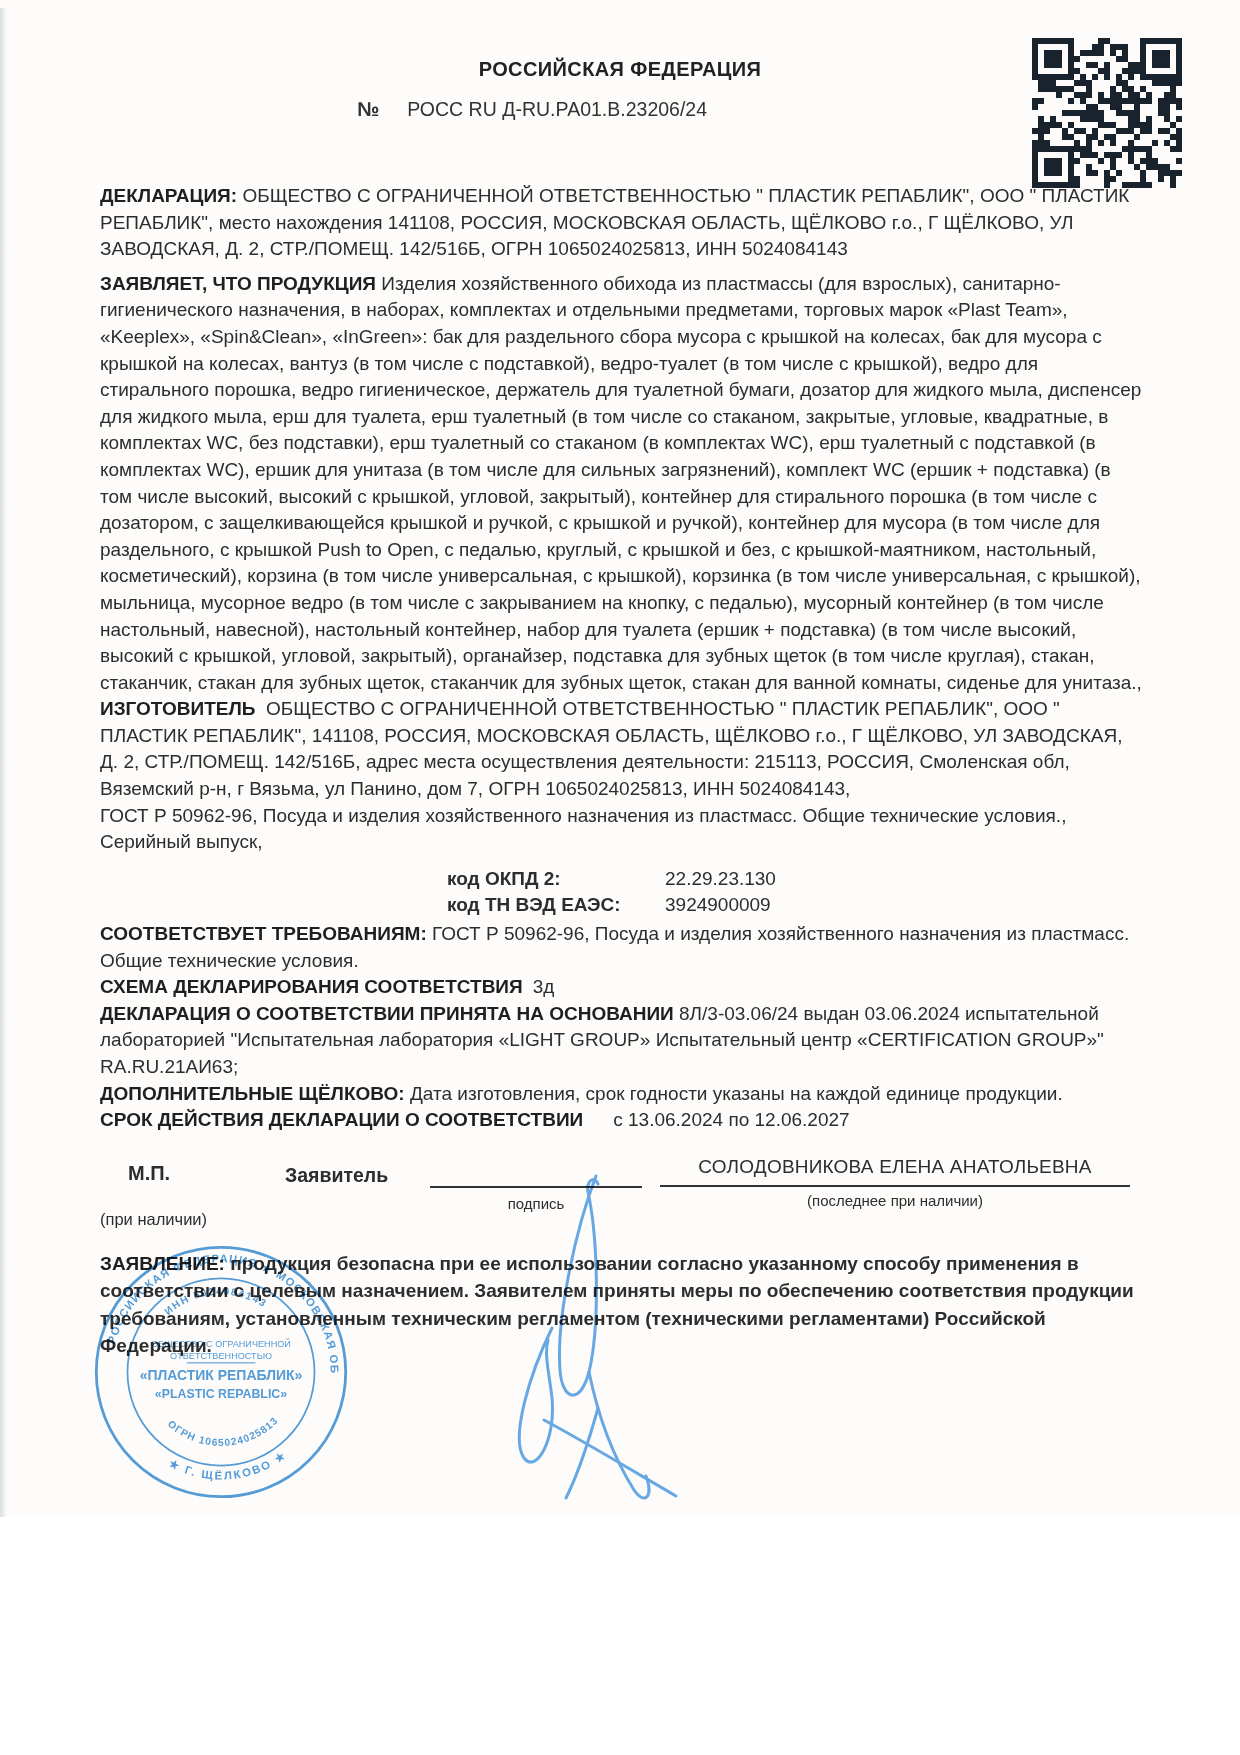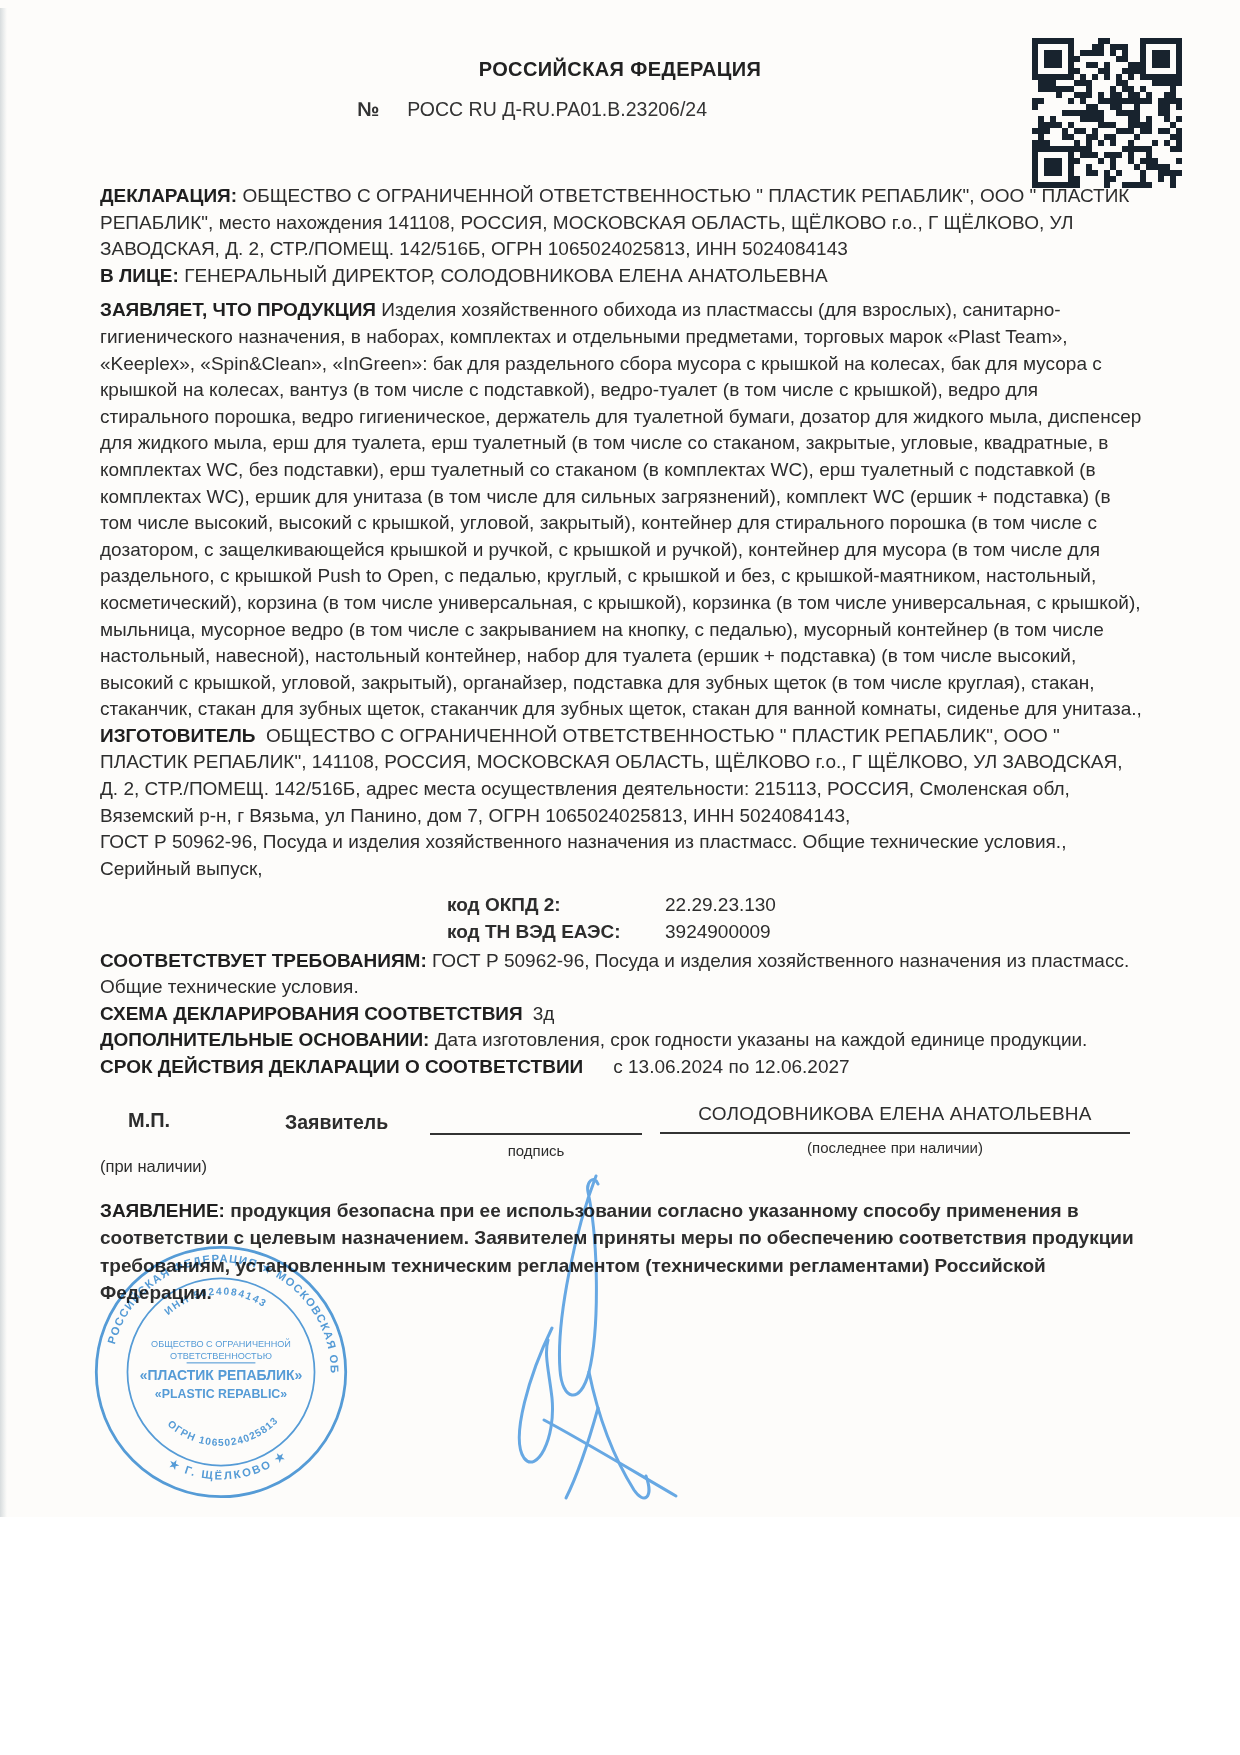--- a/index.html
+++ b/index.html
@@ -392,39 +392,39 @@
         <rect x="16" y="24" width="1" height="1" fill="#18232e"></rect>
         <rect x="17" y="24" width="1" height="1" fill="#18232e"></rect>
         <rect x="18" y="24" width="1" height="1" fill="#18232e"></rect>
         <rect x="19" y="24" width="1" height="1" fill="#18232e"></rect>
         <rect x="23" y="24" width="1" height="1" fill="#18232e"></rect>
       </svg>
   </div>
 
   <div class="content">
     <p><b class="lbl">ДЕКЛАРАЦИЯ:</b> <span>ОБЩЕСТВО С ОГРАНИЧЕННОЙ ОТВЕТСТВЕННОСТЬЮ " ПЛАСТИК РЕПАБЛИК", ООО " ПЛАСТИК РЕПАБЛИК", место нахождения 141108, РОССИЯ, МОСКОВСКАЯ ОБЛАСТЬ, ЩЁЛКОВО г.о., Г ЩЁЛКОВО, УЛ ЗАВОДСКАЯ, Д. 2, СТР./ПОМЕЩ. 142/516Б, ОГРН 1065024025813, ИНН 5024084143</span></p>
-    <p><b class="lbl">В ЛИЦЕ:</b> <span>ГЕНЕРАЛЬНЫЙ ДИРЕКТОР, СОЛОДОВНИКОВА ЕЛЕНА АНАТОЛЬЕВНА</span></p>
     <p class="gap-top"><b class="lbl">ЗАЯВЛЯЕТ, ЧТО ПРОДУКЦИЯ</b> <span>Изделия хозяйственного обихода из пластмассы (для взрослых), санитарно-гигиенического назначения, в наборах, комплектах и отдельными предметами, торговых марок «Plast Team», «Keeplex», «Spin&amp;Clean», «InGreen»: бак для раздельного сбора мусора с крышкой на колесах, бак для мусора с крышкой на колесах, вантуз (в том числе с подставкой), ведро-туалет (в том числе с крышкой), ведро для стирального порошка, ведро гигиеническое, держатель для туалетной бумаги, дозатор для жидкого мыла, диспенсер для жидкого мыла, ерш для туалета, ерш туалетный (в том числе со стаканом, закрытые, угловые, квадратные, в комплектах WC, без подставки), ерш туалетный со стаканом (в комплектах WC), ерш туалетный с подставкой (в комплектах WC), ершик для унитаза (в том числе для сильных загрязнений), комплект WC (ершик + подставка) (в том числе высокий, высокий с крышкой, угловой, закрытый), контейнер для стирального порошка (в том числе с дозатором, с защелкивающейся крышкой и ручкой, с крышкой и ручкой), контейнер для мусора (в том числе для раздельного, с крышкой Push to Open, с педалью, круглый, с крышкой и без, с крышкой-маятником, настольный, косметический), корзина (в том числе универсальная, с крышкой), корзинка (в том числе универсальная, с крышкой), мыльница, мусорное ведро (в том числе с закрыванием на кнопку, с педалью), мусорный контейнер (в том числе настольный, навесной), настольный контейнер, набор для туалета (ершик + подставка) (в том числе высокий, высокий с крышкой, угловой, закрытый), органайзер, подставка для зубных щеток (в том числе круглая), стакан, стаканчик, стакан для зубных щеток, стаканчик для зубных щеток, стакан для ванной комнаты, сиденье для унитаза.,</span></p>
     <p><b class="lbl">ИЗГОТОВИТЕЛЬ</b>&nbsp; <span>ОБЩЕСТВО С ОГРАНИЧЕННОЙ ОТВЕТСТВЕННОСТЬЮ " ПЛАСТИК РЕПАБЛИК", ООО " ПЛАСТИК РЕПАБЛИК", 141108, РОССИЯ,  МОСКОВСКАЯ ОБЛАСТЬ, ЩЁЛКОВО г.о., Г ЩЁЛКОВО,  УЛ ЗАВОДСКАЯ, Д. 2, СТР./ПОМЕЩ.  142/516Б, адрес места осуществления деятельности: 215113, РОССИЯ, Смоленская обл, Вяземский р-н, г Вязьма, ул Панино, дом 7,  ОГРН 1065024025813, ИНН 5024084143,</span></p>
     <p>ГОСТ Р 50962-96, Посуда и изделия хозяйственного назначения из пластмасс. Общие технические условия., Серийный выпуск,</p>
 
     <div class="code-block">
       <div class="code-row">
         <span class="cl">код ОКПД 2:</span>
         <span>22.29.23.130</span>
       </div>
       <div class="code-row">
         <span class="cl">код ТН ВЭД ЕАЭС:</span>
         <span>3924900009</span>
       </div>
     </div>
 
     <p><b class="lbl">СООТВЕТСТВУЕТ ТРЕБОВАНИЯМ:</b> <span>ГОСТ Р 50962-96, Посуда и изделия хозяйственного назначения из пластмасс. Общие технические условия.</span></p>
     <p><b class="lbl">СХЕМА ДЕКЛАРИРОВАНИЯ СООТВЕТСТВИЯ</b><span class="scheme-val">3д</span></p>
-    <p><b class="lbl">ДОПОЛНИТЕЛЬНЫЕ ОСНОВАНИИ:</b> <span>Дата изготовления, срок годности указаны на каждой единице продукции.</span></p>
+    <p><b class="lbl">ДЕКЛАРАЦИЯ О СООТВЕТСТВИИ ПРИНЯТА НА ОСНОВАНИИ</b> <span>8Л/3-03.06/24 выдан 03.06.2024 испытательной лабораторией "Испытательная лаборатория «LIGHT GROUP»  Испытательный центр «CERTIFICATION GROUP»" RA.RU.21АИ63;</span></p>
+    <p><b class="lbl">ДОПОЛНИТЕЛЬНЫЕ ЩЁЛКОВО:</b> <span>Дата изготовления, срок годности указаны на каждой единице продукции.</span></p>
 
     <p class="validity-row"><b class="lbl">СРОК ДЕЙСТВИЯ ДЕКЛАРАЦИИ О СООТВЕТСТВИИ</b><span class="val">с 13.06.2024 по 12.06.2027</span></p>
 
     <div class="sig-row">
       <span class="mp">М.П.</span>
       <span class="mp-note">(при наличии)</span>
       <span class="applicant-lbl">Заявитель</span>
       <span class="sig-line">
         <span class="line" style="display:block"></span>
         <span class="cap" style="display:block">подпись</span>

